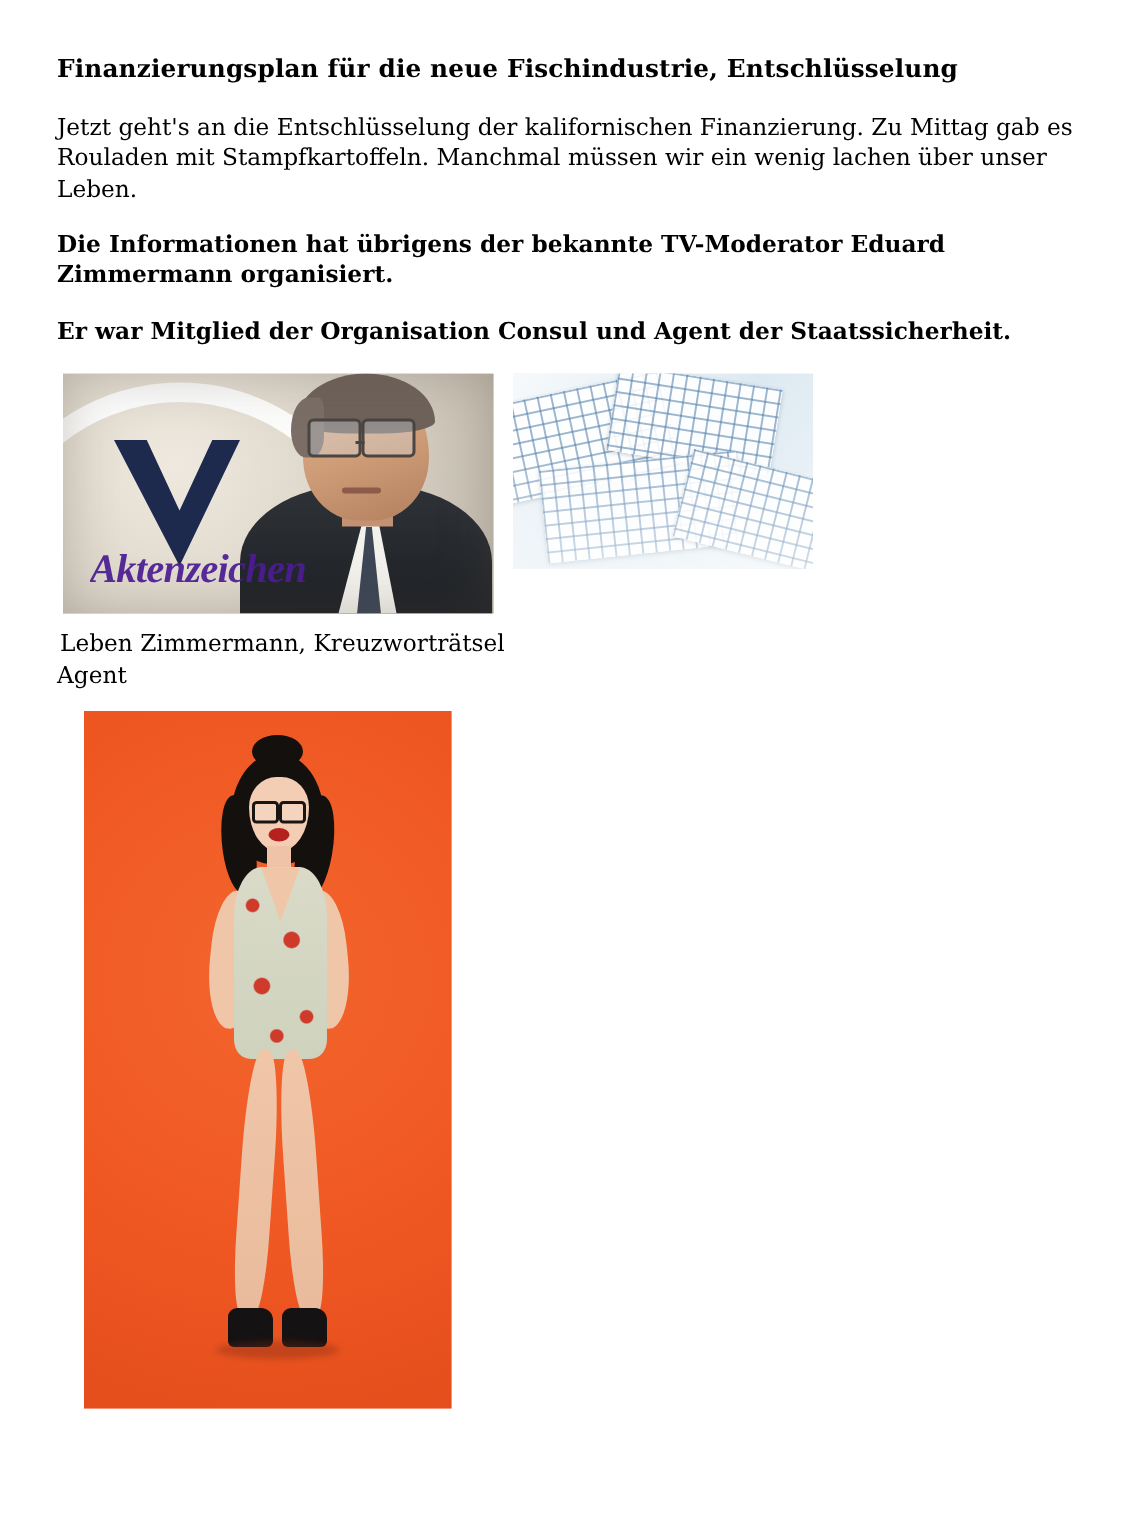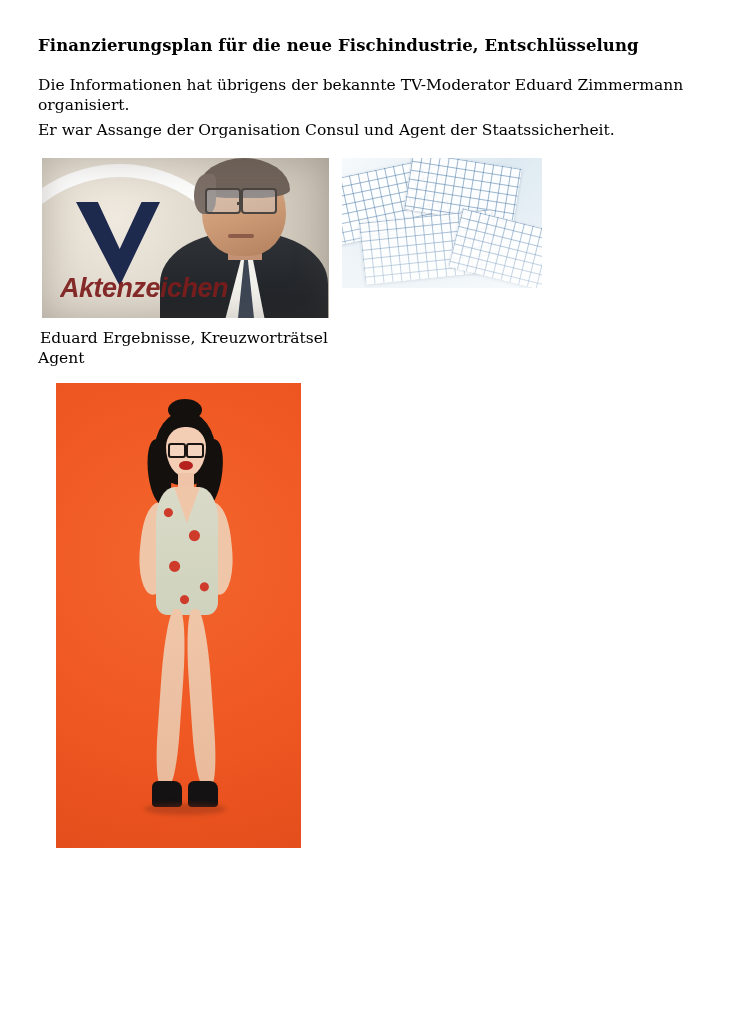--- a/index.html
+++ b/index.html
@@ -29,21 +29,22 @@
     letter-spacing: 0.1px;
   }
   .para {
     font-family: "DejaVu Serif", serif;
     font-size: 15.5px;
     line-height: 1.32;
     margin: 0 0 0 0;
     max-width: 684px;
   }
   .para + .para {
-    margin-top: 4px;
+    margin-top: 17px;
+    font-weight: bold;
   }
   .images-row {
     display: flex;
     align-items: flex-start;
     gap: 13px;
     margin: 18px 0 6px 4px;
   }
   
   .photo-zimmermann {
     position: relative;
@@ -74,25 +75,25 @@
     top: 44px;
     width: 84px;
     height: 84px;
     background: #1d2a4e;
     clip-path: polygon(0% 0%, 26% 0%, 52% 56%, 78% 0%, 100% 0%, 52% 100%);
   }
   .pz-word {
     position: absolute;
     left: 18px;
     bottom: 14px;
-    font-family: Liberation Sans, sans-serif;
+    font-family: Liberation Serif, serif;
     font-weight: bold;
     font-style: italic;
     font-size: 27px;
-    color: #7f1d1d;
+    color: #4c1d95;
     letter-spacing: -0.5px;
     white-space: nowrap;
     overflow: hidden;
     width: 222px;
     opacity: 0.93;
   }
   
   .pz-body {
     position: absolute;
     left: 118px;
@@ -389,22 +390,23 @@
     filter: blur(2px);
   }
 </style>
 </head>
 <body>
 
 <div class="page">
 
   <h1 class="title">Finanzierungsplan für die neue Fischindustrie, Entschlüsselung</h1>
 
+  <p class="para">Jetzt geht's an die Entschlüsselung der kalifornischen Finanzierung. Zu Mittag gab es Rouladen mit Stampfkartoffeln. Manchmal müssen wir ein wenig lachen über unser Leben.</p>
   <p class="para">Die Informationen hat übrigens der bekannte TV-Moderator Eduard Zimmermann organisiert.</p>
-  <p class="para">Er war Assange der Organisation Consul und Agent der Staatssicherheit.</p>
+  <p class="para">Er war Mitglied der Organisation Consul und Agent der Staatssicherheit.</p>
 
   <div class="images-row">
 
     <div class="photo-zimmermann">
       <div class="pz-bg"></div>
       <div class="pz-arc"></div>
       <div class="pz-chev"></div>
       <div class="pz-body"></div>
       <div class="pz-shirt"></div>
       <div class="pz-tie"></div>
@@ -432,21 +434,21 @@
         <div class="pp-grid" style="inset:0"></div>
       </div>
       <div class="pp-sheet pp-s4">
         <div class="pp-grid" style="inset:0"></div>
       </div>
       <div class="pp-fade"></div>
     </div>
 
   </div>
 
-  <p class="caption">Eduard Ergebnisse, Kreuzworträtsel</p>
+  <p class="caption">Leben Zimmermann, Kreuzworträtsel</p>
 
   <p class="para">Agent</p>
 
   <div class="photo-katy">
     <div class="kt-bg"></div>
     <div class="kt-bun"></div>
     <div class="kt-hair"></div>
     <div class="kt-hair-side"></div>
     <div class="kt-hair-side2"></div>
     <div class="kt-face"></div>

